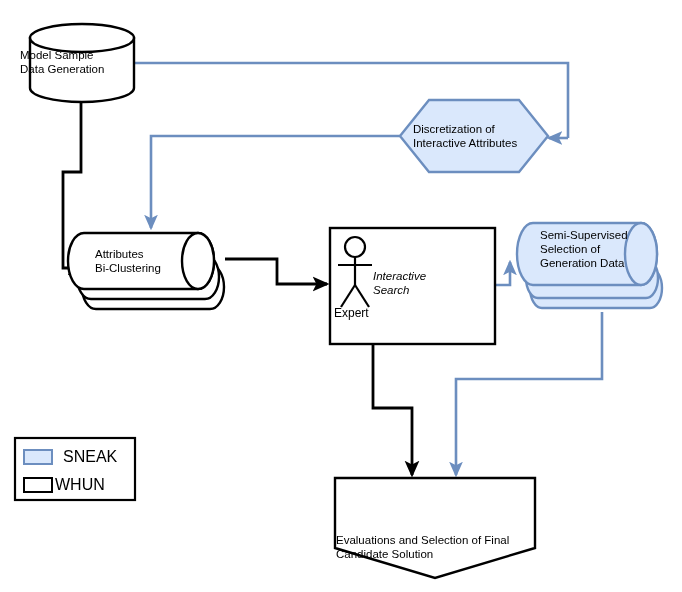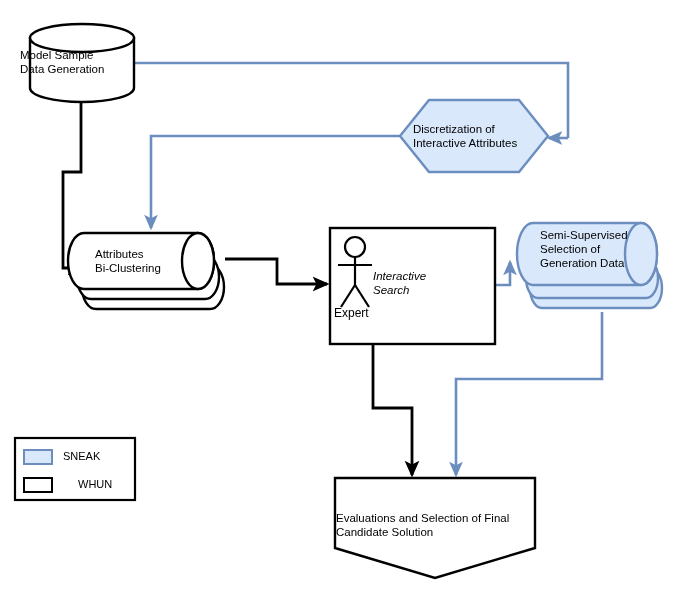--- a/index.html
+++ b/index.html
@@ -27,21 +27,21 @@
     font-family: "Liberation Sans", sans-serif;
     font-size: 11.5px;
     color: #000000;
     line-height: 14px;
     pointer-events: none;
     white-space: pre-line;
   }
   .legend-label {
     position: absolute;
     font-family: "Liberation Sans", sans-serif;
-    font-size: 11px;
+    font-size: 16px;
     color: #000000;
     line-height: 15px;
   }
   .actor-label {
     position: absolute;
     font-family: "Liberation Sans", sans-serif;
     font-size: 12px;
     color: #000000;
   }
 </style>
@@ -143,18 +143,18 @@
 
 <div class="node-label" style="left:373px; top:269px; width:96px;font-style:italic;">Interactive
 Search</div>
 
 <div class="actor-label" style="left:334px; top:306px;">Expert</div>
 
 <div class="node-label" style="left:540px; top:228px; width:102px;">Semi-Supervised
 Selection of
 Generation Data</div>
 
-<div class="node-label" style="left:336px; top:511px; width:198px;">Evaluations and Selection of Final
+<div class="node-label" style="left:336px; top:533px; width:198px;">Evaluations and Selection of Final
 Candidate Solution</div>
 
 <div class="legend-label" style="left:63px; top:449px;">SNEAK</div>
 
-<div class="legend-label" style="left:78px; top:477px;text-align:center;">WHUN</div>
+<div class="legend-label" style="left:55px; top:477px;text-align:center;">WHUN</div>
 
 </body></html>

